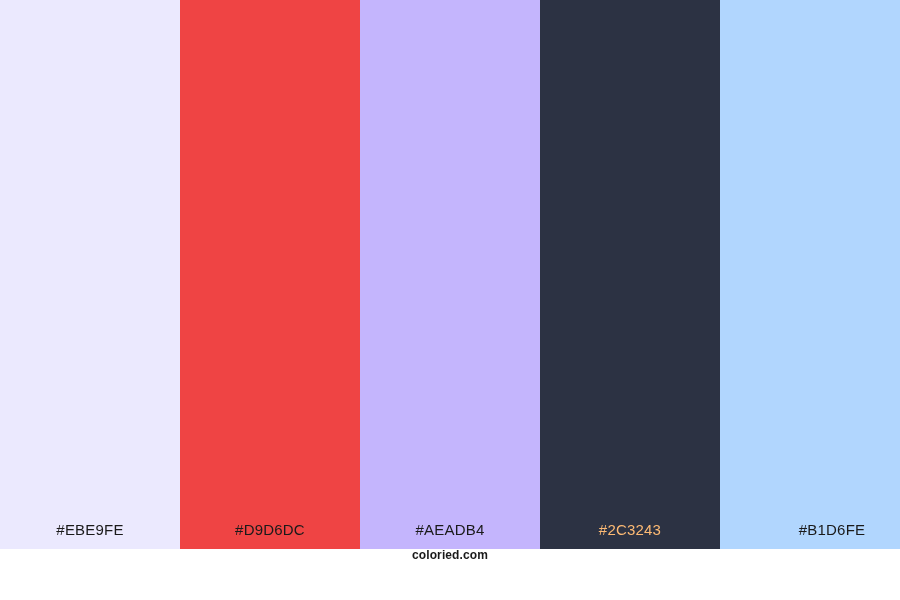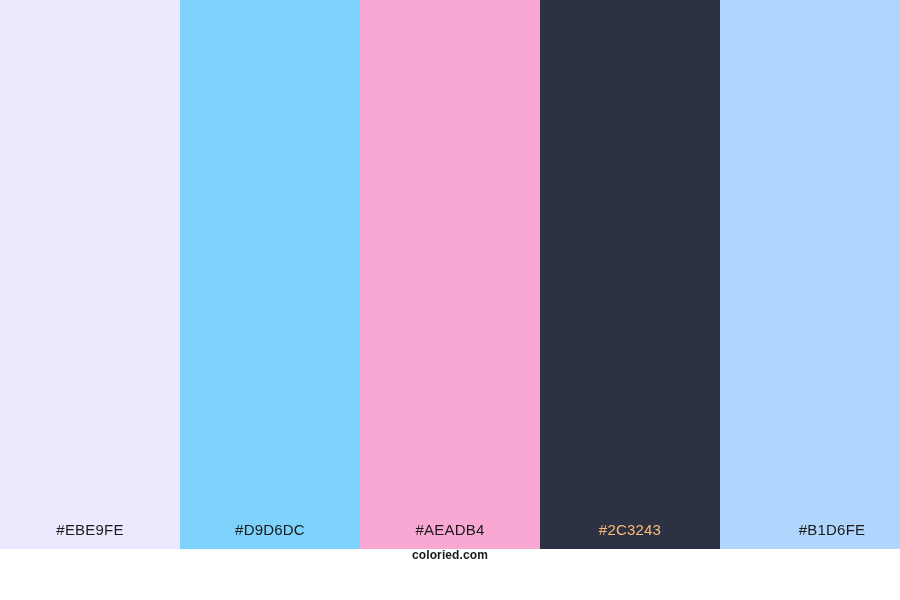--- a/index.html
+++ b/index.html
@@ -74,25 +74,25 @@
 <body style="background-color: rgb(255, 255, 255);">
 
 <div class="palette-page">
 
   <div class="swatch-strip">
 
     <div class="swatch" style="background-color: rgb(235, 233, 254);">
       <span class="swatch-label" style="color: rgb(26, 26, 26);">#EBE9FE</span>
     </div>
 
-    <div class="swatch" style="background-color: #7dd3fc;">
+    <div class="swatch" style="background-color: #ef4444;">
       <span class="swatch-label" style="color: rgb(26, 26, 26);">#D9D6DC</span>
     </div>
 
-    <div class="swatch" style="background-color: #f9a8d4;">
+    <div class="swatch" style="background-color: #c4b5fd;">
       <span class="swatch-label" style="color: rgb(26, 26, 26);">#AEADB4</span>
     </div>
 
     <div class="swatch" style="background-color: rgb(44, 50, 67);">
       <span class="swatch-label" style="color: #fdba74;">#2C3243</span>
     </div>
 
     <div class="swatch" style="background-color: rgb(177, 214, 254);">
       <span class="swatch-label" style="color: rgb(26, 26, 26); margin-left: 44px;">#B1D6FE</span>
     </div>

